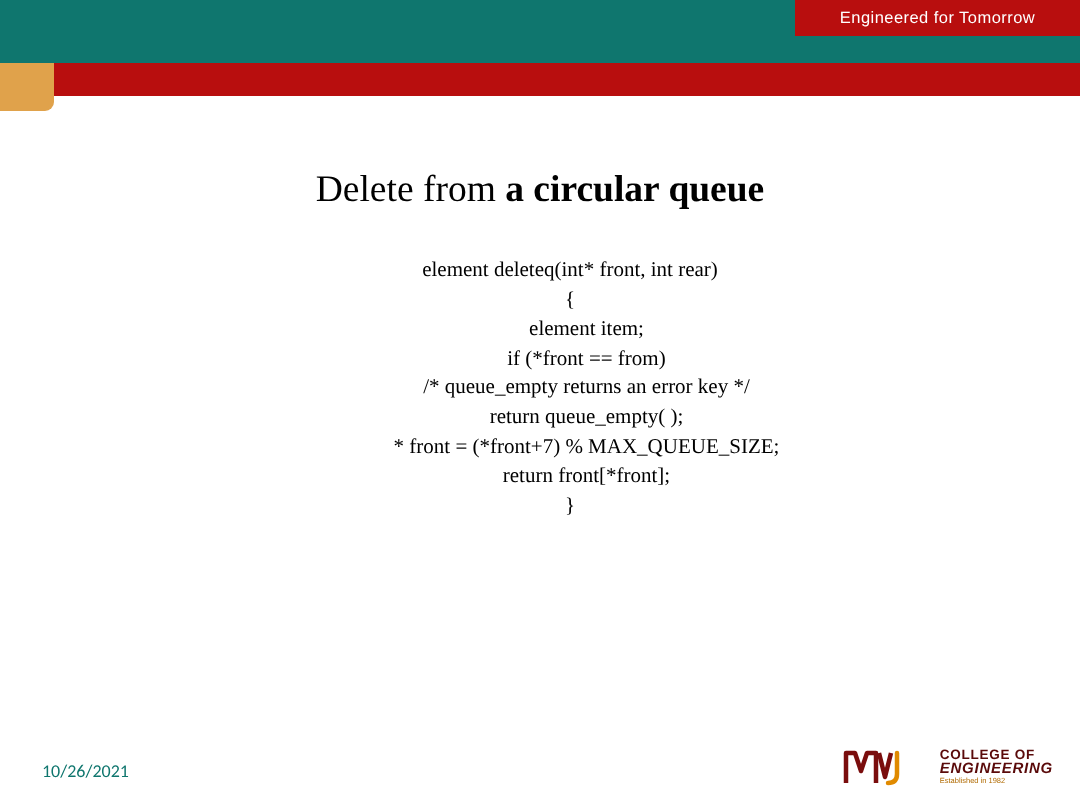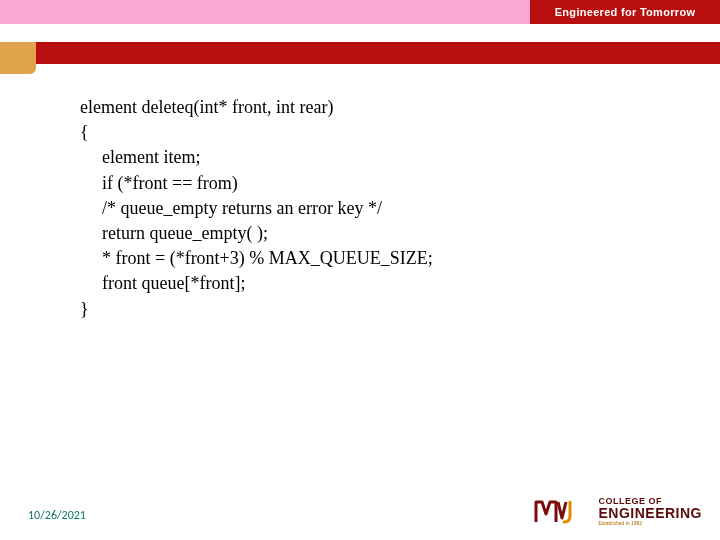--- a/index.html
+++ b/index.html
@@ -1,66 +1,69 @@
 <!DOCTYPE html>
 <html><head>
 <meta charset="utf-8">
 <style>
   * { margin: 0; padding: 0; box-sizing: border-box; }
   html, body { width: 720px; height: 540px; background: #fff; font-family: "Times New Roman", Times, serif; color: #000; }
   .slide { position: relative; width: 720px; height: 540px; overflow: hidden; }
 
-  .topbar { position: absolute; top: 0; left: 0; right: 0; height: 24px; background: #f9a8d4; font-weight: bold; }
+  .topbar { position: absolute; top: 0; left: 0; right: 0; height: 42px; background: #0f766e; }
   .tagline-band { position: absolute; top: 0; right: 0; width: 190px; height: 24px; background: #b80e0e; display: flex; align-items: center; justify-content: center; }
   .tagline-band span { color: #fff; font-family: Arial, sans-serif; font-size: 11px; letter-spacing: 0.3px; }
 
   .redband { position: absolute; top: 42px; left: 0; right: 0; height: 22px; background: #b80e0e; }
   .accent-left { position: absolute; top: 42px; left: 0; width: 36px; height: 32px; background: #e0a24b; border-bottom-right-radius: 6px; z-index: 2; }
 
   .content { position: absolute; top: 95px; left: 0; right: 0; bottom: 0; padding: 0 40px; }
   .title { text-align: center; font-size: 25px; font-weight: 400; margin-top: 18px; margin-bottom: 30px; }
   .title b { font-weight: 700; }
 
-  .code { margin-left: 40px; font-size: 18px; line-height: 1.4; }
+  .code { margin-left: 40px; font-size: 14px; line-height: 1.4; text-align: center; }
   .code .indent { padding-left: 22px; }
 
   .footer-date { position: absolute; left: 28px; bottom: 18px; font-family: Calibri, Arial, sans-serif; font-size: 12px; color: #0f766e; }
 
   .footer-logo { position: absolute; right: 18px; bottom: 14px; display: flex; align-items: center; gap: 20px; }
   .logo-mark { width: 44px; height: 30px; position: relative; }
   .logo-mark svg { width: 100%; height: 100%; }
   .logo-text { display: flex; flex-direction: column; line-height: 1; }
   .logo-text .l1 { font-family: Arial, sans-serif; font-weight: 700; font-size: 9px; color: #5a0a0a; letter-spacing: 0.5px; }
-  .logo-text .l2 { font-family: Arial, sans-serif; font-weight: 700; font-size: 14px; color: #5a0a0a; letter-spacing: 0.5px; }
+  .logo-text .l2 { font-family: Arial, sans-serif; font-weight: 700; font-size: 10px; color: #5a0a0a; letter-spacing: 0.5px; font-style: italic; }
   .logo-text .l3 { font-family: Arial, sans-serif; font-size: 5px; color: #b06a00; margin-top: 1px; }
 </style>
 </head>
 <body>
 
 <div class="slide">
 
   <div class="topbar">
     <div class="tagline-band">
       <span>Engineered for Tomorrow</span>
     </div>
   </div>
   <div class="redband"></div>
   <div class="accent-left"></div>
 
   <div class="content">
+    <div class="title">
+      <span>Delete from </span><b>a circular queue</b>
+    </div>
 
     <div class="code">
       <div>element deleteq(int* front, int rear)</div>
       <div>{</div>
       <div class="indent">element item;</div>
       <div class="indent">if (*front == from)</div>
       <div class="indent">/* queue_empty returns an error key */</div>
       <div class="indent">return queue_empty( );</div>
-      <div class="indent">* front = (*front+3) % MAX_QUEUE_SIZE;</div>
-      <div class="indent">front queue[*front];</div>
+      <div class="indent">* front = (*front+7) % MAX_QUEUE_SIZE;</div>
+      <div class="indent">return front[*front];</div>
       <div>}</div>
     </div>
   </div>
 
   <div class="footer-date">10/26/2021</div>
 
   <div class="footer-logo">
     <div class="logo-mark">
       <svg viewBox="0 0 44 30">
         <path d="M2 26 L2 6 L8 6 L12 18 L16 6 L22 6 L22 26" fill="none" stroke="#7a0d0d" stroke-width="3" stroke-linejoin="round"></path>

